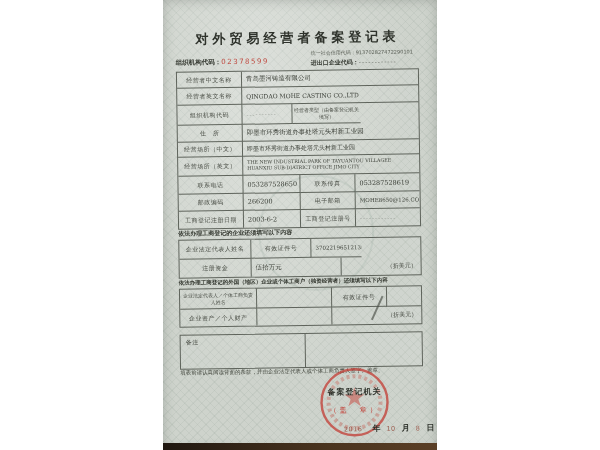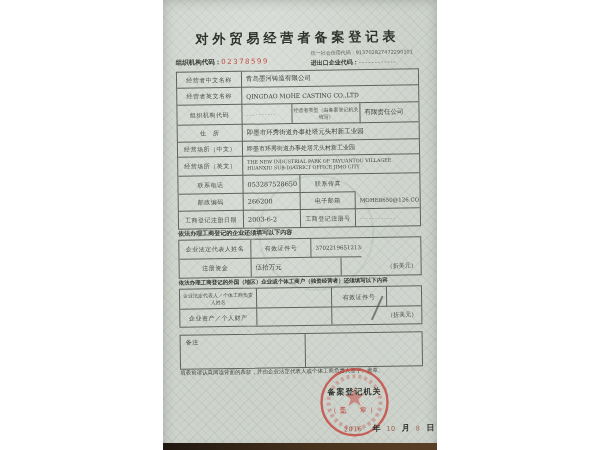--- a/index.html
+++ b/index.html
@@ -94,38 +94,38 @@
         <div class="cell val">青岛墨河铸造有限公司</div>
       </div>
       <div class="row row-a" style="height:17px;">
         <div class="cell lab">经营者英文名称</div>
         <div class="cell val" style="font-size:6px;">QINGDAO MOHE CASTING CO.,LTD</div>
       </div>
       <div class="row row-b3" style="height:20px;">
         <div class="cell lab">组织机构代码</div>
         <div class="cell val dash">----------</div>
         <div class="cell lab small">经营者类型（由备案登记机关填写）</div>
-        <div class="cell val">有限责任公司</div>
       </div>
       <div class="row row-a" style="height:17px;">
         <div class="cell lab">住　所</div>
         <div class="cell val">即墨市环秀街道办事处塔元头村新工业园</div>
       </div>
       <div class="row row-a" style="height:15px;">
         <div class="cell lab">经营场所（中文）</div>
         <div class="cell val" style="font-size:6px;">即墨市环秀街道办事处塔元头村新工业园</div>
       </div>
       <div class="row row-a" style="height:19px;">
         <div class="cell lab">经营场所（英文）</div>
         <div class="cell val eng">THE NEW INDUSTRIAL PARK OF TAYUANTOU VILLAGEE HUANXIU SUB-DIATRICT OFFICE JIMO CITY</div>
       </div>
       <div class="row row-b" style="height:18px;">
         <div class="cell lab">联系电话</div>
         <div class="cell val">053287528650</div>
         <div class="cell lab">联系传真</div>
+        <div class="cell val">053287528619</div>
       </div>
       <div class="row row-b" style="height:17px;">
         <div class="cell lab">邮政编码</div>
         <div class="cell val">266200</div>
         <div class="cell lab">电子邮箱</div>
         <div class="cell val" style="font-size:5.5px;">MOHE8650@126.COM</div>
       </div>
       <div class="row row-b" style="height:17px;">
         <div class="cell lab">工商登记注册日期</div>
         <div class="cell val">2003-6-2</div>

